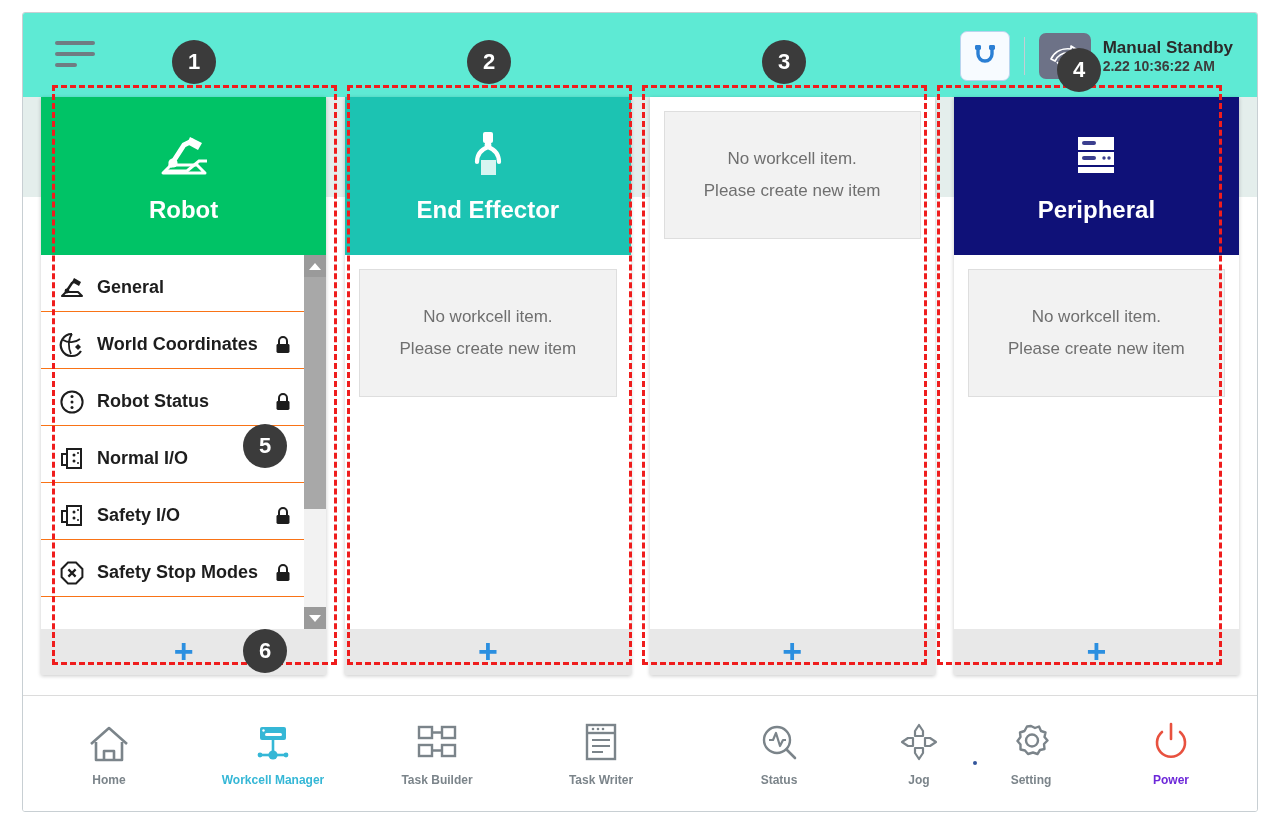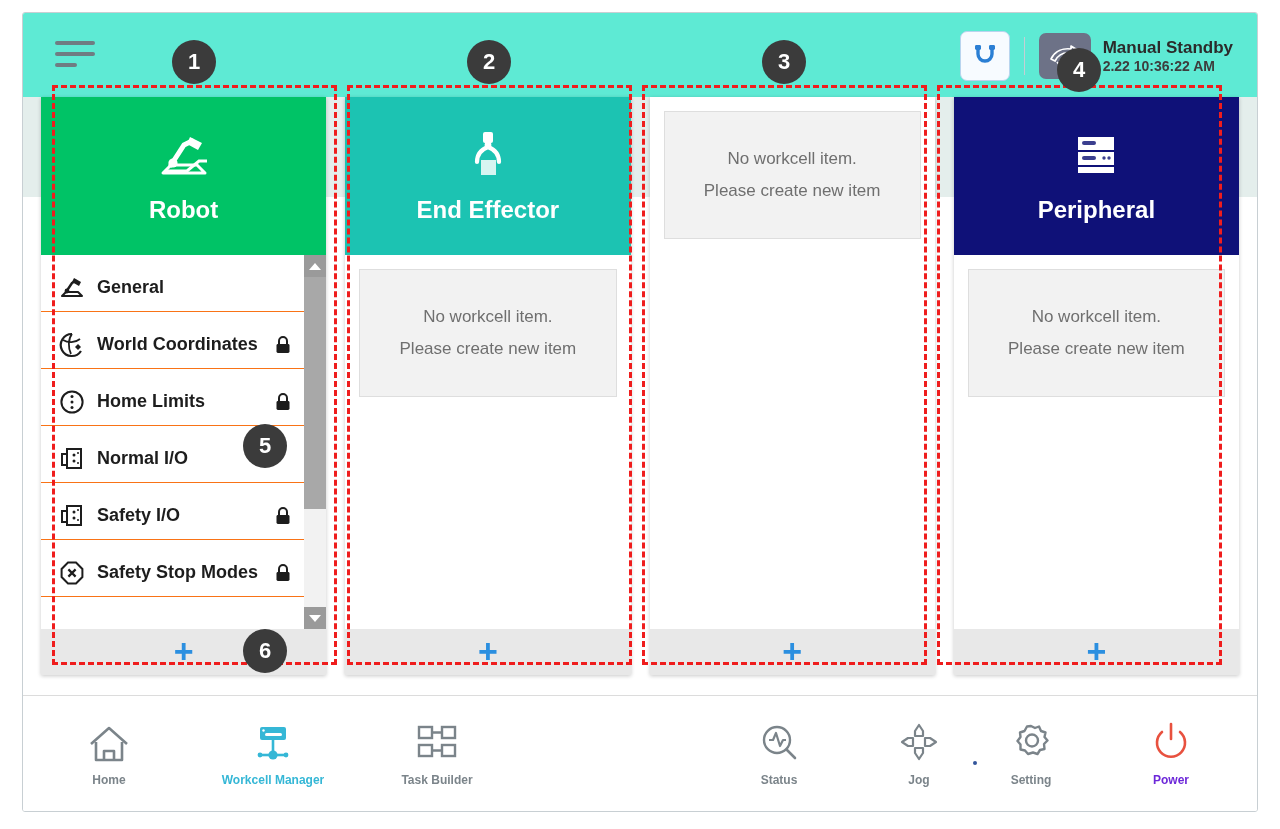--- a/index.html
+++ b/index.html
@@ -436,21 +436,21 @@
 
             <div class="menu-item lock-far">
               <span class="mi-icon">
                 <svg width="26" height="26" viewBox="0 0 26 26">
                   <circle cx="13" cy="13" r="10.6" fill="none" stroke="#1d1d1d" stroke-width="2"></circle>
                   <circle cx="13" cy="7.4" r="1.5" fill="#1d1d1d"></circle>
                   <circle cx="13" cy="13" r="1.5" fill="#1d1d1d"></circle>
                   <circle cx="13" cy="18.6" r="1.5" fill="#1d1d1d"></circle>
                 </svg>
               </span>
-              <span class="mi-label">Home Limits</span>
+              <span class="mi-label">Robot Status</span>
               <span class="mi-spacer"></span>
               <span class="mi-lock">
                 <svg width="18" height="20" viewBox="0 0 18 20">
                   <path d="M5 9 L5 6 A4 4 0 0 1 13 6 L13 9" fill="none" stroke="#1d1d1d" stroke-width="2"></path>
                   <rect x="2.5" y="9" width="13" height="9" rx="1.4" fill="#1d1d1d"></rect>
                 </svg>
               </span>
             </div>
 
             <div class="menu-item">
@@ -621,20 +621,31 @@
         <svg class="nav-ico" width="46" height="40" viewBox="0 0 46 40">
           <rect x="5" y="5" width="13" height="11" fill="none" stroke="#7b848a" stroke-width="2.4"></rect>
           <rect x="28" y="5" width="13" height="11" fill="none" stroke="#7b848a" stroke-width="2.4"></rect>
           <rect x="5" y="23" width="13" height="11" fill="none" stroke="#7b848a" stroke-width="2.4"></rect>
           <rect x="28" y="23" width="13" height="11" fill="none" stroke="#7b848a" stroke-width="2.4"></rect>
           <path d="M18 10.5 L28 10.5 M18 28.5 L28 28.5" stroke="#7b848a" stroke-width="2.4"></path>
         </svg>
         <span class="nav-label">Task Builder</span>
       </div>
 
+      <div class="nav-item">
+        <svg class="nav-ico" width="44" height="40" viewBox="0 0 44 40">
+          <rect x="8" y="3" width="28" height="34" fill="none" stroke="#7b848a" stroke-width="2.4"></rect>
+          <path d="M8 11 L36 11" stroke="#7b848a" stroke-width="2.4"></path>
+          <circle cx="14" cy="7" r="1.3" fill="#7b848a"></circle>
+          <circle cx="19" cy="7" r="1.3" fill="#7b848a"></circle>
+          <circle cx="24" cy="7" r="1.3" fill="#7b848a"></circle>
+          <path d="M13 18 L31 18 M13 24 L31 24 M13 30 L24 30" stroke="#7b848a" stroke-width="2.2"></path>
+        </svg>
+        <span class="nav-label">Task Writer</span>
+      </div>
 
     </div>
 
     <div id="nav-right">
 
       <div class="nav-item">
         <svg class="nav-ico" width="44" height="40" viewBox="0 0 44 40">
           <circle cx="20" cy="18" r="13" fill="none" stroke="#7b848a" stroke-width="2.4"></circle>
           <path d="M12 18 L16 18 L19 11 L23 24 L26 18 L29 18" fill="none" stroke="#7b848a" stroke-width="2.2" stroke-linejoin="round"></path>
           <path d="M29.5 27.5 L38 36" stroke="#7b848a" stroke-width="2.6" stroke-linecap="round"></path>

